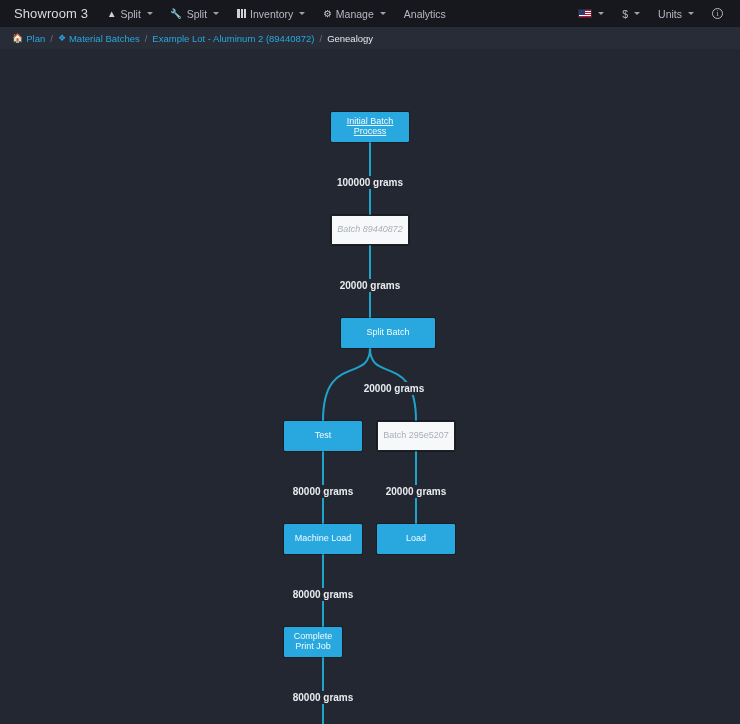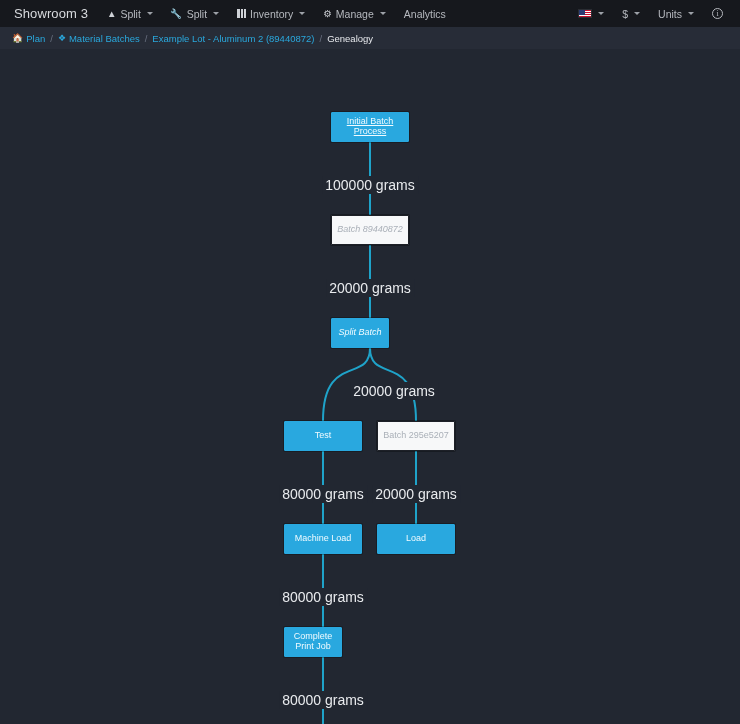--- a/index.html
+++ b/index.html
@@ -145,27 +145,28 @@
     box-shadow: 0 0 0 1px rgba(0,0,0,.25);
   }
   .node.batch {
     background: #f7f8f9;
     color: #aab0b8;
     border: 1px solid #1d2027;
     box-shadow: 0 0 0 1px rgba(0,0,0,.3);
   }
   .edge-label {
     position: absolute;
-    font-size: 14px;
+    font-size: 10px;
     color: #e9ebee;
     background: #222731;
     padding: 1px 3px;
     white-space: nowrap;
     z-index: 6;
     transform: translateX(-50%);
+    font-weight: bold;
   }
 </style>
 </head>
 <body>
 
 <div class="navbar">
   <div class="brand">Showroom 3</div>
   <div class="nav-items">
 
     <div class="nav-item">
@@ -245,21 +246,21 @@
         <line x1="323" y1="608" x2="323" y2="681"></line>
       </g>
   </svg>
   <div id="node-layer">
       <div class="node op" style="left: 331px; top: 63px; width: 78px; text-decoration: underline;">
         <span>Initial Batch Process</span>
       </div>
       <div class="node batch" style="left: 331px; top: 166px; width: 78px; font-style: italic;">
         <span>Batch 89440872</span>
       </div>
-      <div class="node op" style="left: 331px; top: 269px; width: 58px; font-style: italic;">
+      <div class="node op" style="left: 341px; top: 269px; width: 94px;">
         <span>Split Batch</span>
       </div>
       <div class="node op" style="left: 284px; top: 372px; width: 78px;">
         <span>Test</span>
       </div>
       <div class="node batch" style="left: 377px; top: 372px; width: 78px;">
         <span>Batch 295e5207</span>
       </div>
       <div class="node op" style="left: 284px; top: 475px; width: 78px;">
         <span>Machine Load</span>

